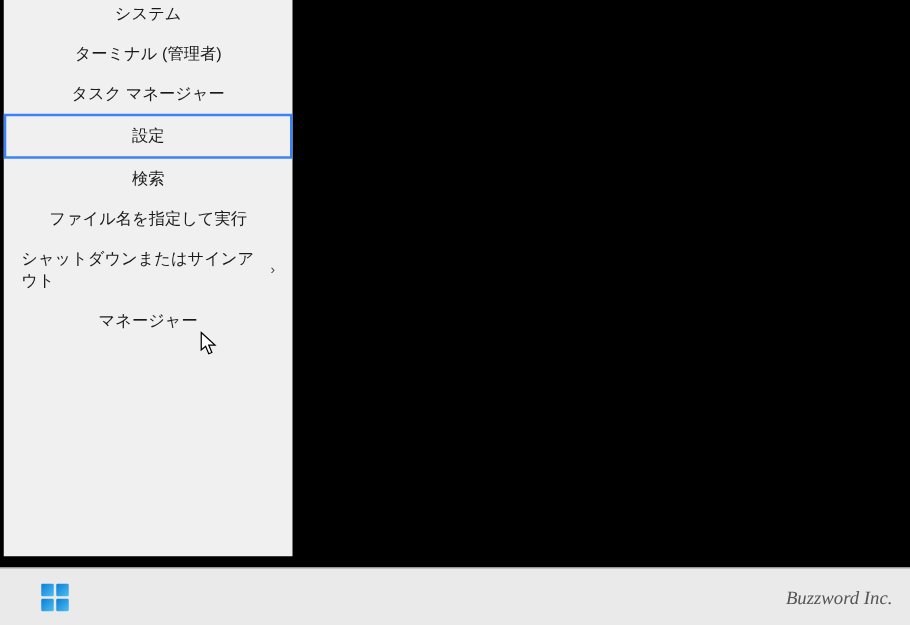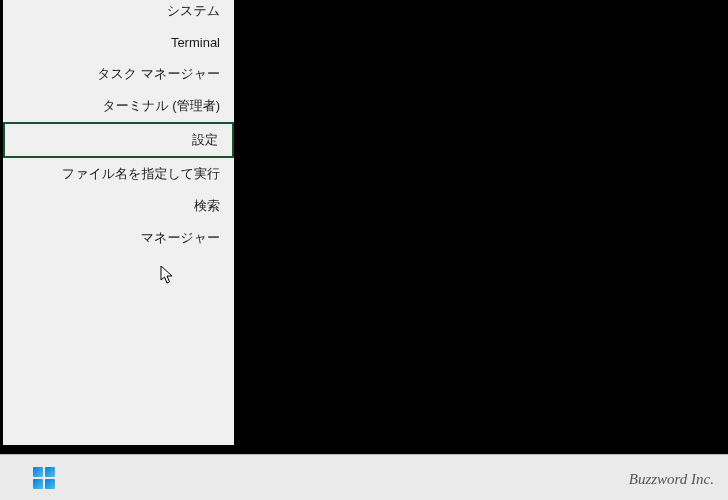--- a/index.html
+++ b/index.html
@@ -27,29 +27,29 @@
       flex-direction: column;
       padding-top: 0;
     }
     .menu-item {
       padding: 7px 14px;
       font-size: 13px;
       color: #1a1a1a;
       cursor: pointer;
       display: flex;
       align-items: center;
-      justify-content: flex-end;
+      justify-content: center;
       min-height: 31px;
     }
     .menu-item:first-child {
       padding-top: 2px;
       min-height: 22px;
     }
     .menu-item.highlighted {
-      border: 2px solid #14532d;
+      border: 2px solid #3b82f6;
       margin: 0;
     }
     .submenu-arrow {
       font-size: 11px;
       color: #444;
     }
     .taskbar {
       position: absolute;
       bottom: 0;
       left: 0;
@@ -102,36 +102,37 @@
     }
   </style>
 </head>
 <body>
 
 <div class="context-menu">
   <div class="menu-item">
     <span>システム</span>
   </div>
   <div class="menu-item">
-    <span>Terminal</span>
+    <span>ターミナル (管理者)</span>
   </div>
   <div class="menu-item">
     <span>タスク マネージャー</span>
-  </div>
-  <div class="menu-item">
-    <span>ターミナル (管理者)</span>
   </div>
   <div class="menu-item highlighted">
     <span>設定</span>
   </div>
   <div class="menu-item">
+    <span>検索</span>
+  </div>
+  <div class="menu-item">
     <span>ファイル名を指定して実行</span>
   </div>
   <div class="menu-item">
-    <span>検索</span>
+    <span>シャットダウンまたはサインアウト</span>
+    <span class="submenu-arrow">›</span>
   </div>
   <div class="menu-item">
     <span>マネージャー</span>
   </div>
 </div>
 
 <div class="taskbar">
   <div class="start-button">
     <div class="start-icon">
       <span></span>

